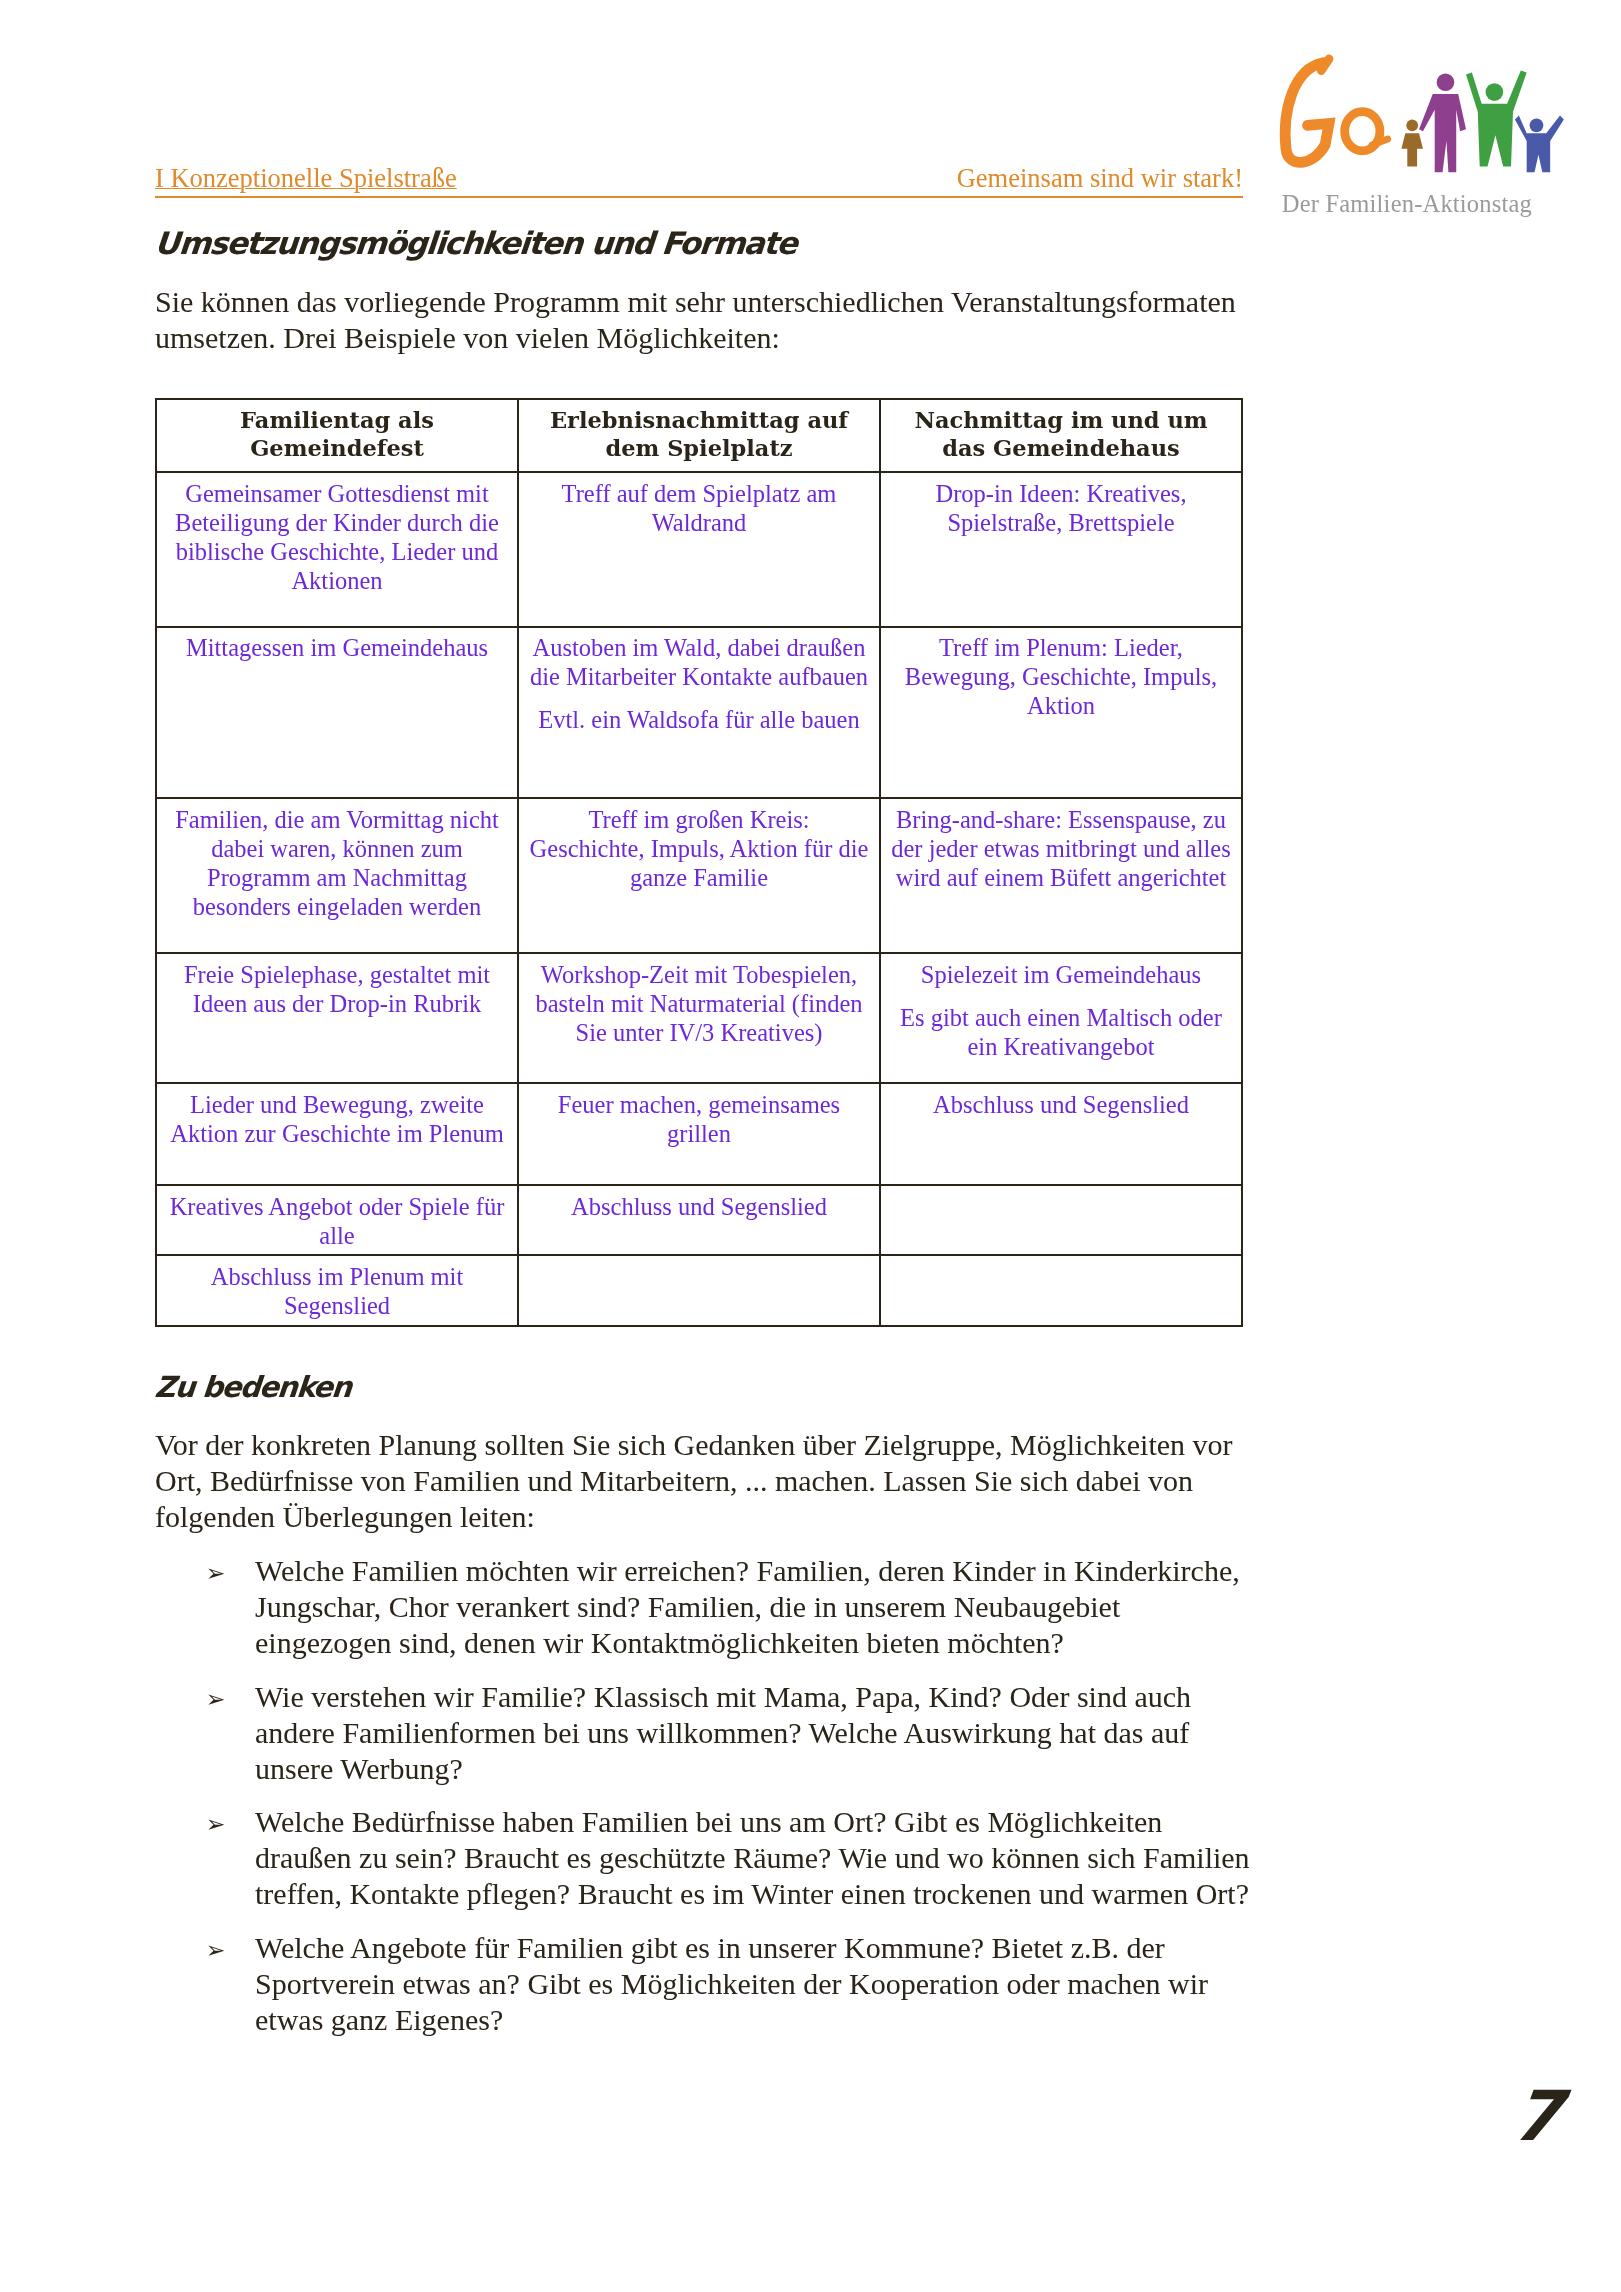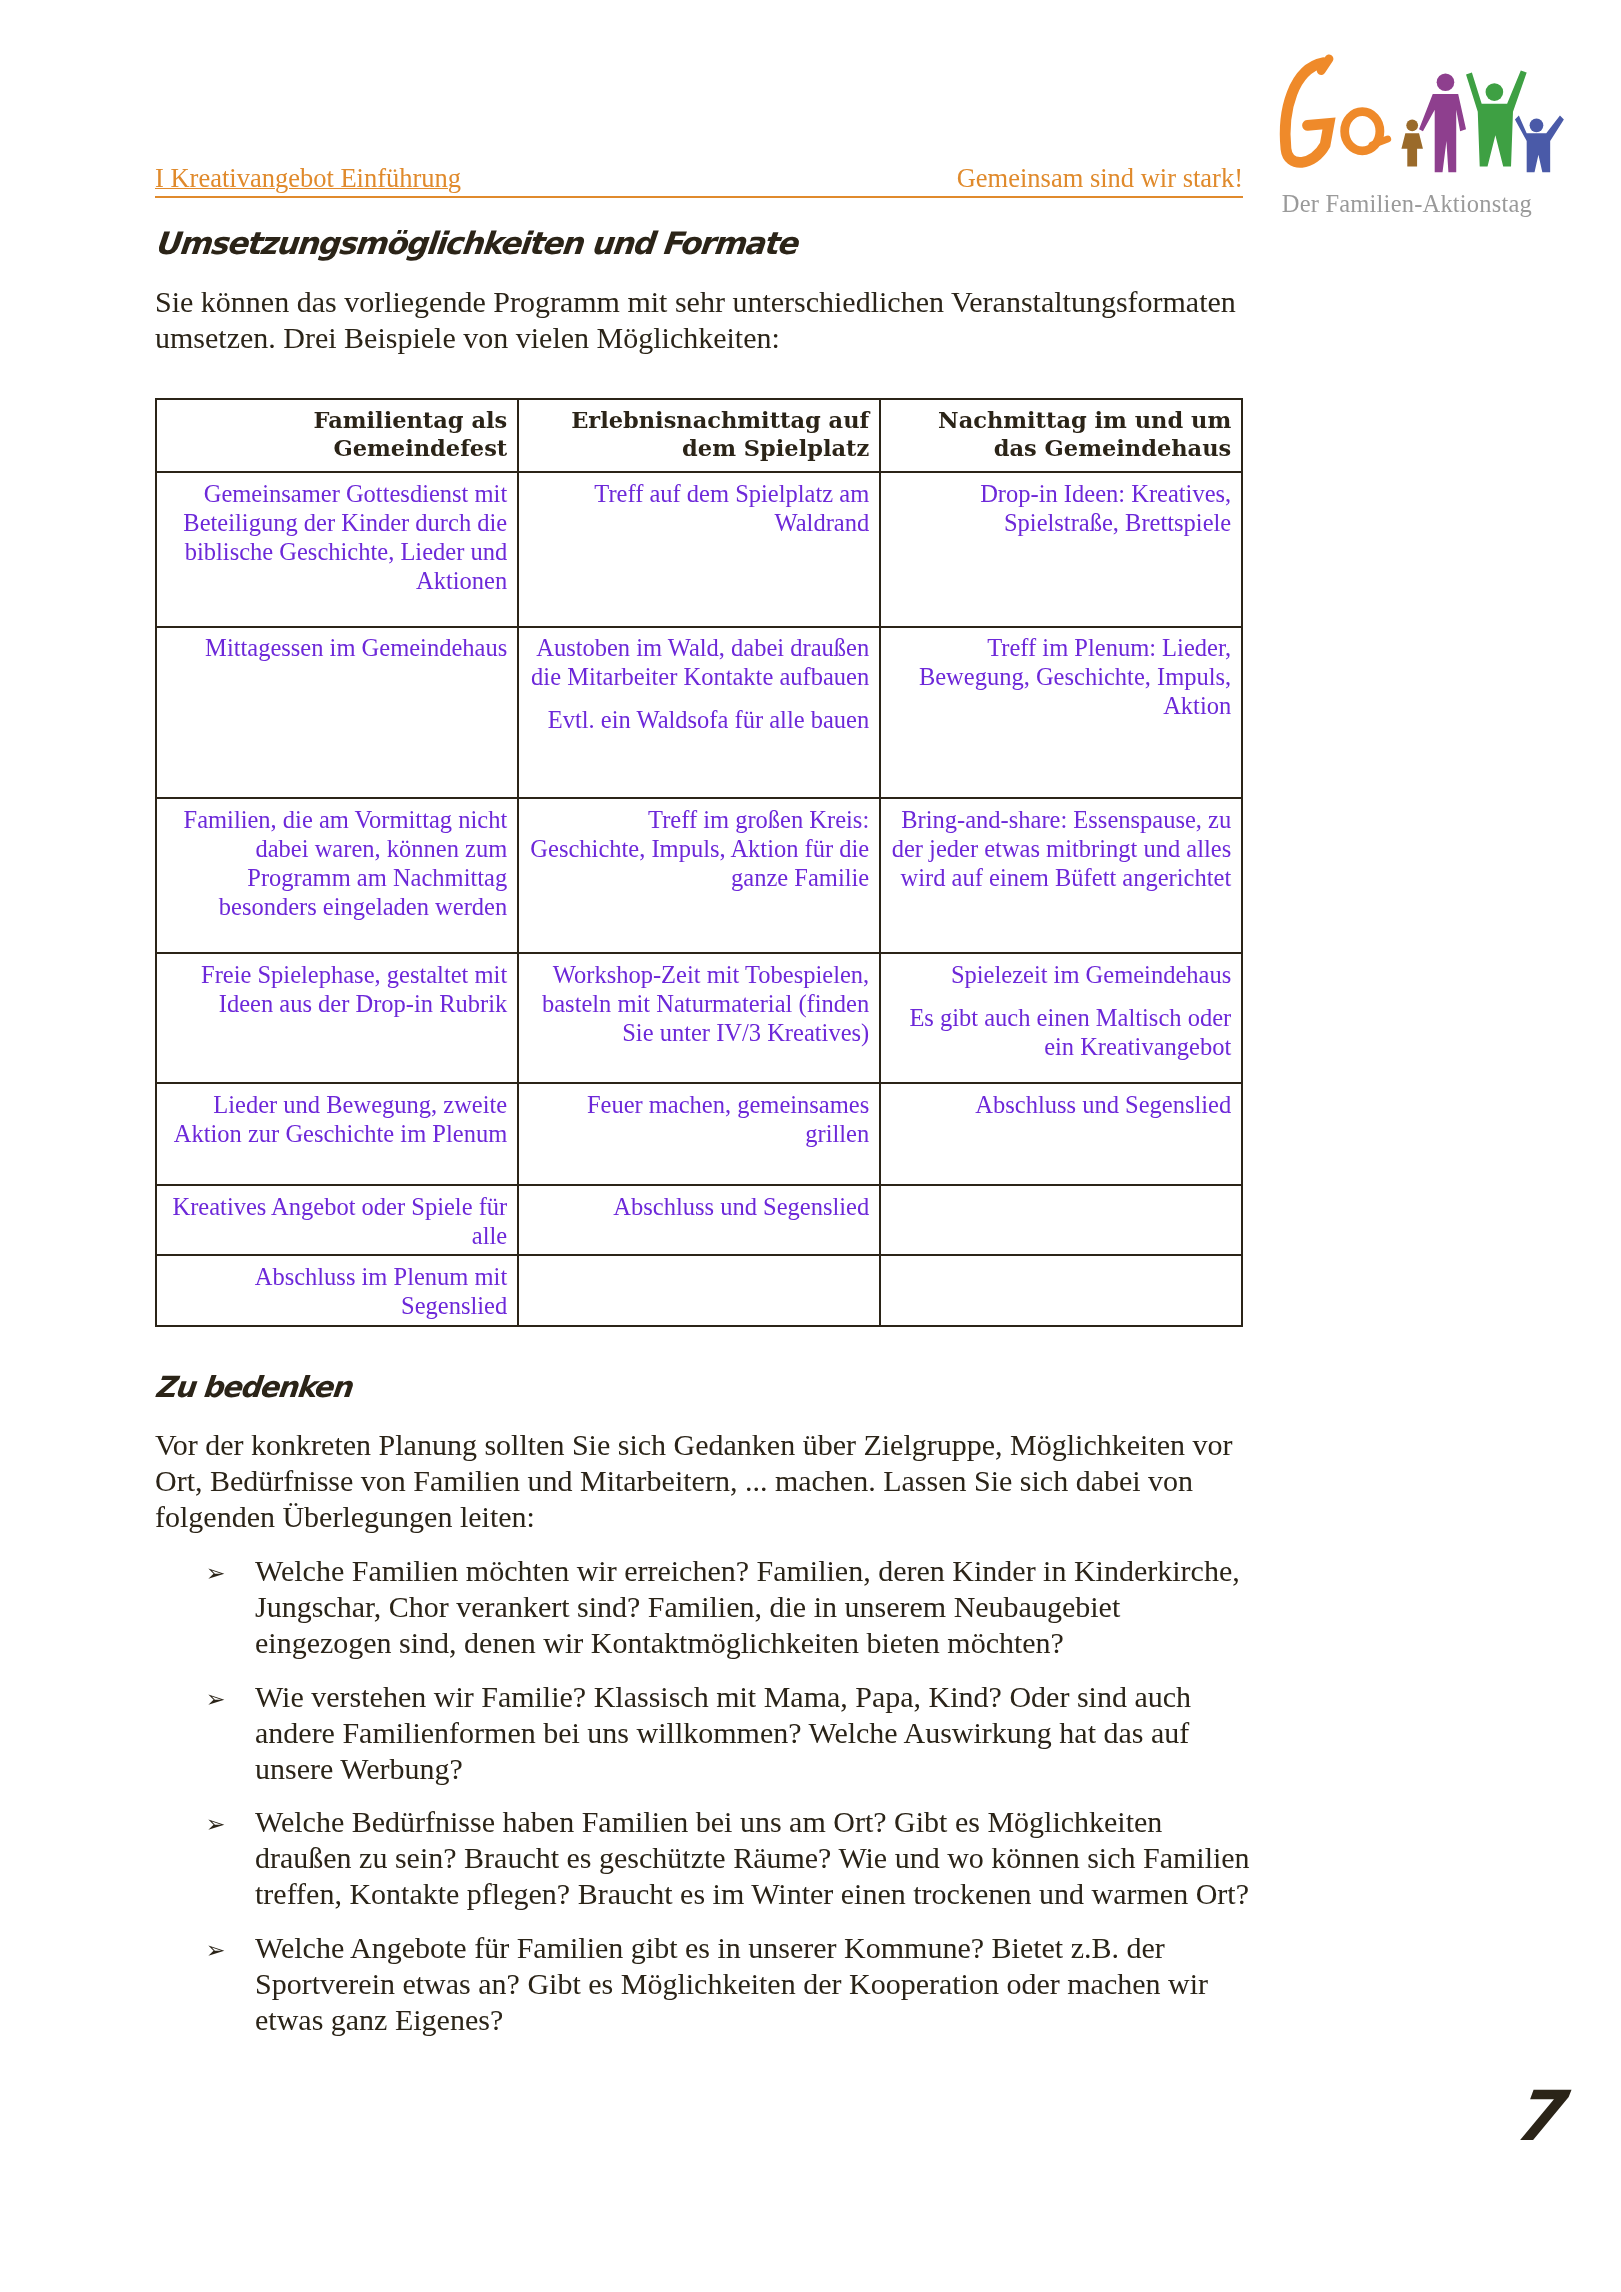--- a/index.html
+++ b/index.html
@@ -29,21 +29,21 @@
 
   .para { position: absolute; left: 155px; width: 1098px; font-family: "Liberation Serif", serif;
           font-size: 30px; line-height: 36px; color: #2b2418; }
   .intro { top: 284px; }
   .consider { top: 1427px; }
 
   
   .formats-table { position: absolute; left: 155px; top: 398px; width: 1088px;
                    border-collapse: collapse; font-family: "Liberation Serif", serif; }
   .formats-table th, .formats-table td { border: 2.9px solid #2b2418; vertical-align: top;
-                   text-align: right; padding: 5.9px 9.8px 3.9px 9.8px; width: 33.33%; margin-top: 10px; }
+                   text-align: center; padding: 5.9px 9.8px 3.9px 9.8px; width: 33.33%; margin-top: 10px; }
   .formats-table th { font-family: "DejaVu Serif", serif; font-weight: bold; font-size: 22.5px;
                       line-height: 28px; color: #2b2418; height: 61px; }
   .formats-table td { font-size: 24.5px; line-height: 29px; color: #6d28d9; }
   .formats-table td p { margin: 0; }
   .formats-table td p + p { margin-top: 13.7px; }
   .r1 td { height: 143px; }
   .r2 td { height: 160px; }
   .r3 td { height: 143px; }
   .r4 td { height: 118px; }
   .r5 td { height: 90px; }
@@ -82,21 +82,21 @@
     <circle cx="225" cy="42" r="9" fill="#3ea043"></circle>
     <path d="M212 54 L238 54 L252 20 L258 22 L244 62 L242 118 L234 118 L226 86 L218 118 L210 118 L208 62 L196 24 L202 22 Z" fill="#3ea043"></path>
 
     <circle cx="268" cy="76" r="7" fill="#4a5aa8"></circle>
     <path d="M258 84 L278 84 L292 66 L296 70 L282 92 L282 124 L274 124 L270 106 L266 124 L258 124 L258 92 L246 70 L250 66 Z" fill="#4a5aa8"></path>
   </svg>
   <div class="logo-sub">Der Familien-Aktionstag</div>
 </div>
 
 <div class="running-header">
-  <span class="rh-left">I Kreativangebot Einführung</span>
+  <span class="rh-left">I Konzeptionelle Spielstraße</span>
   <span class="rh-right">Gemeinsam sind wir stark!</span>
 </div>
 
 <div class="brush-heading h1">Umsetzungsmöglichkeiten und Formate</div>
 <div class="para intro">Sie können das vorliegende Programm mit sehr unterschiedlichen Veranstaltungsformaten umsetzen. Drei Beispiele von vielen Möglichkeiten:</div>
 
 <table class="formats-table">
   <thead>
     <tr>
       <th>Familientag als Gemeindefest</th>

